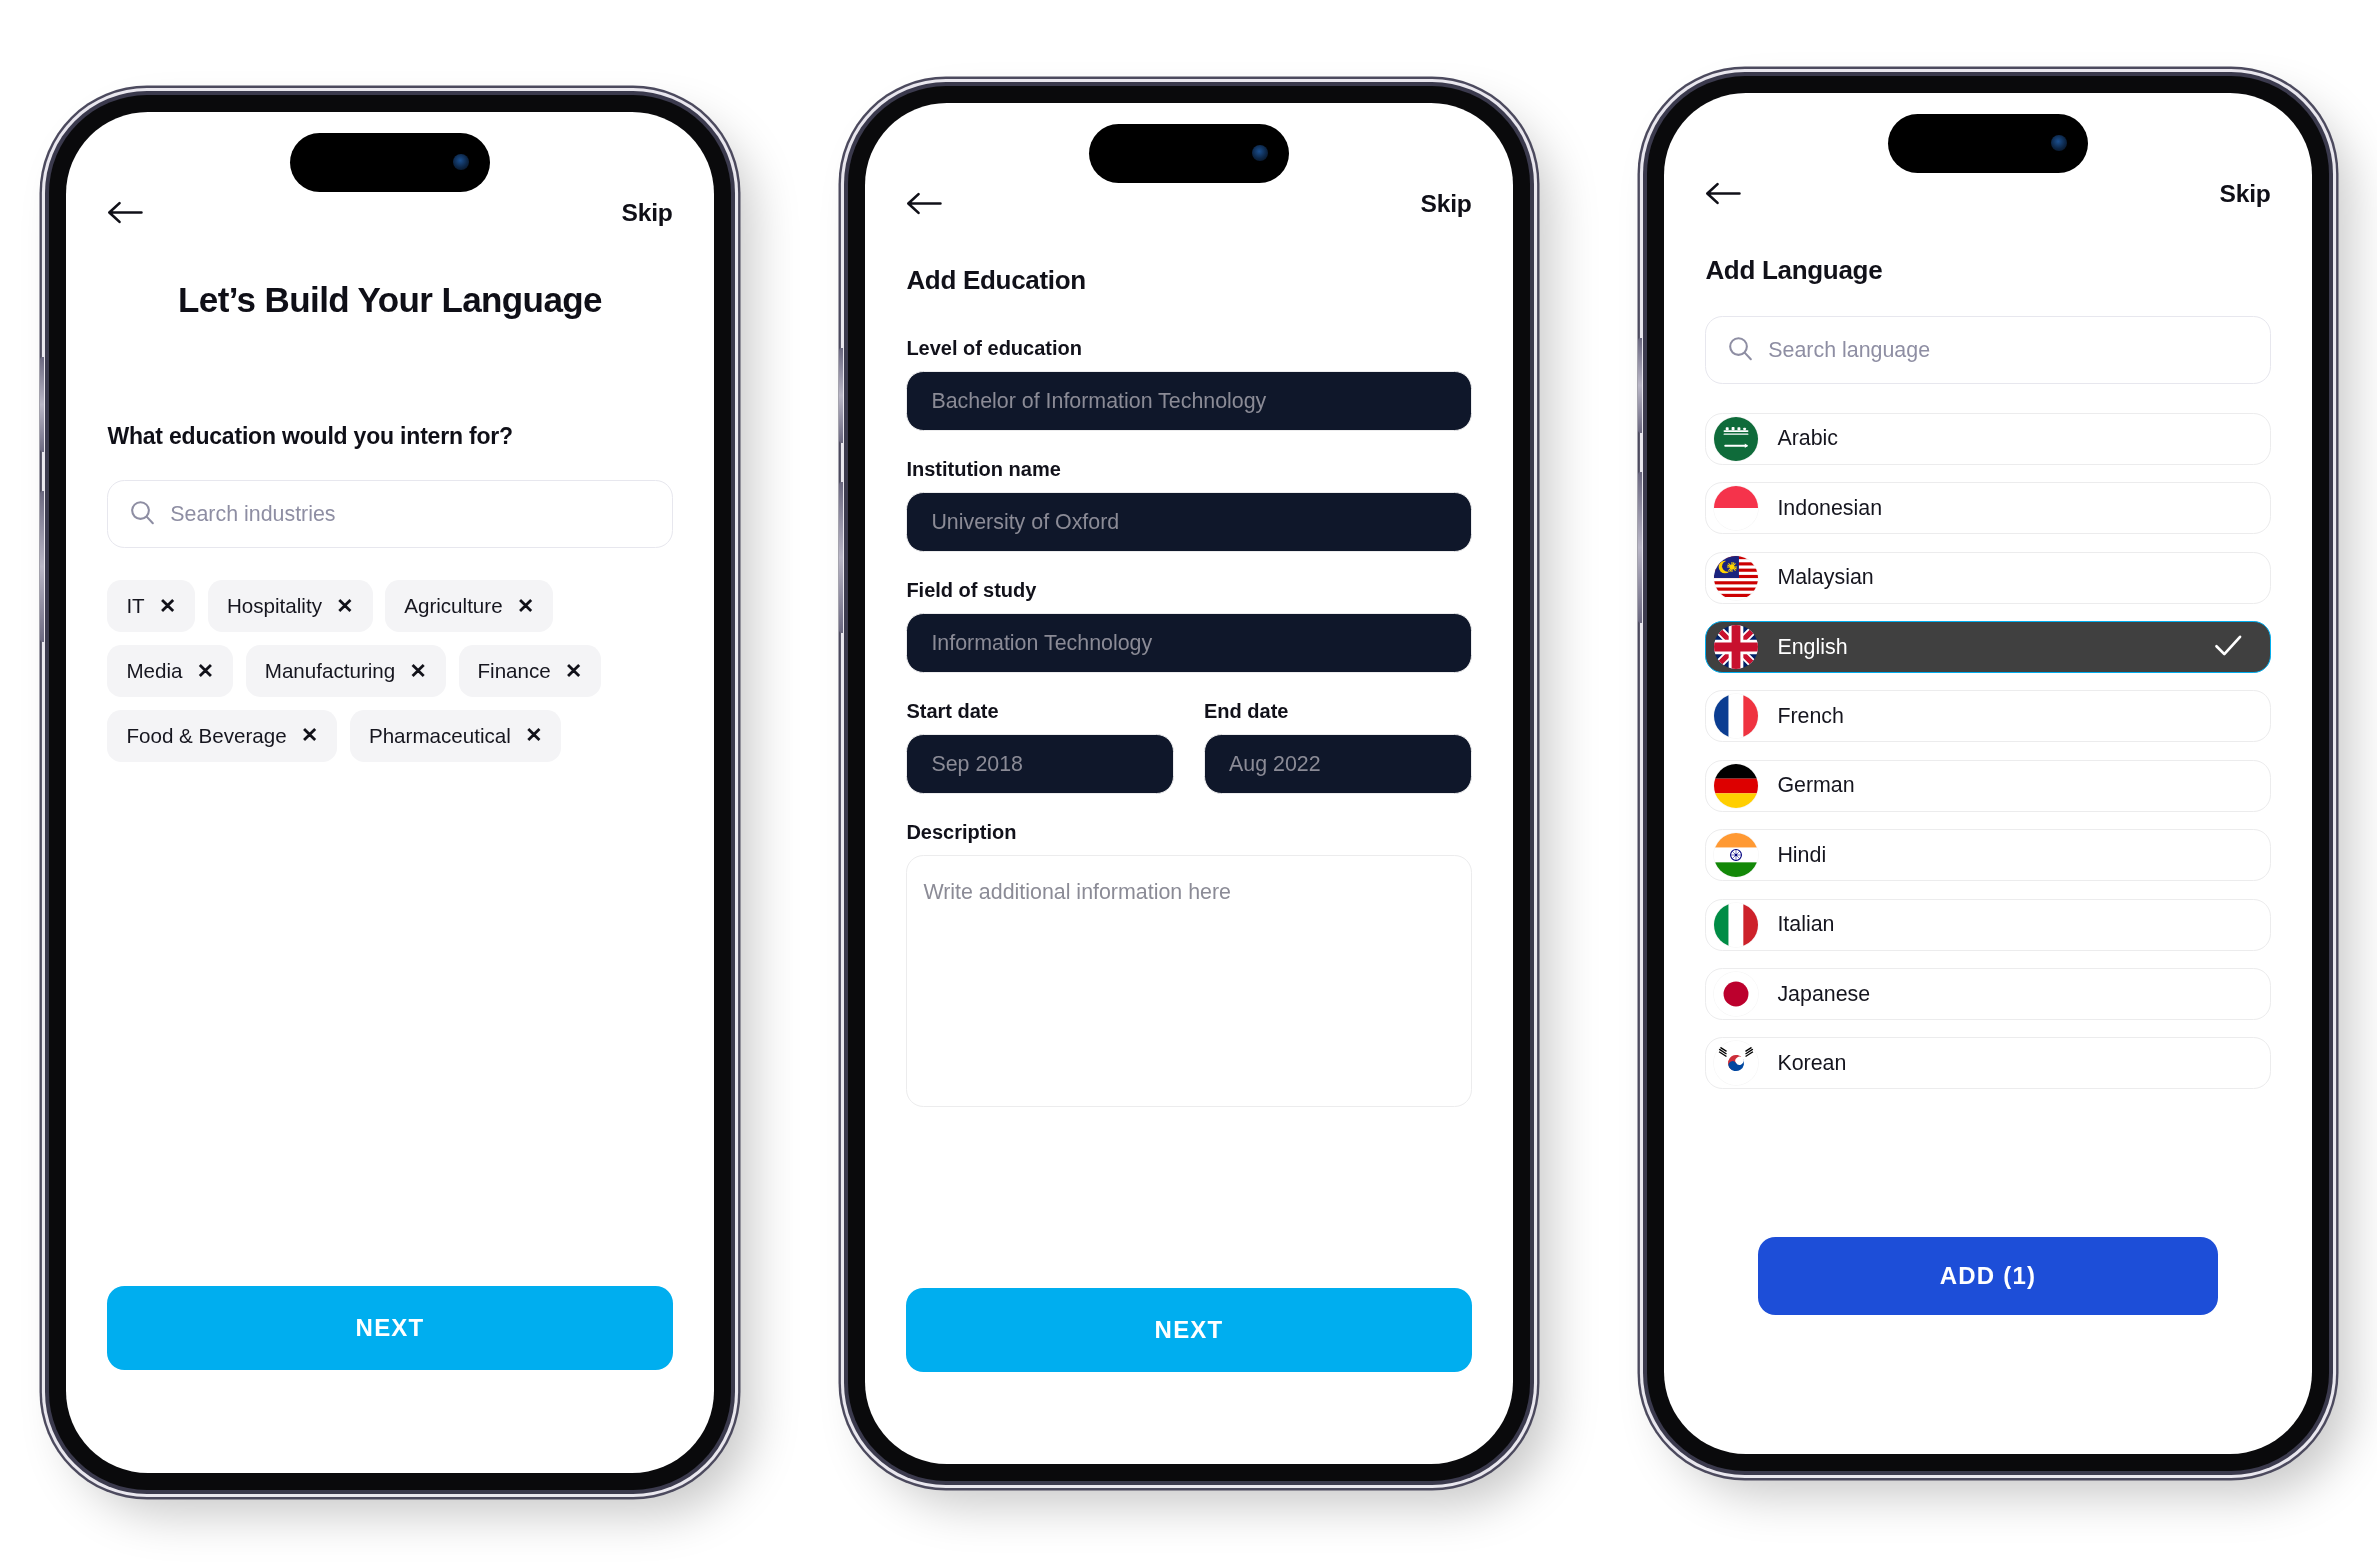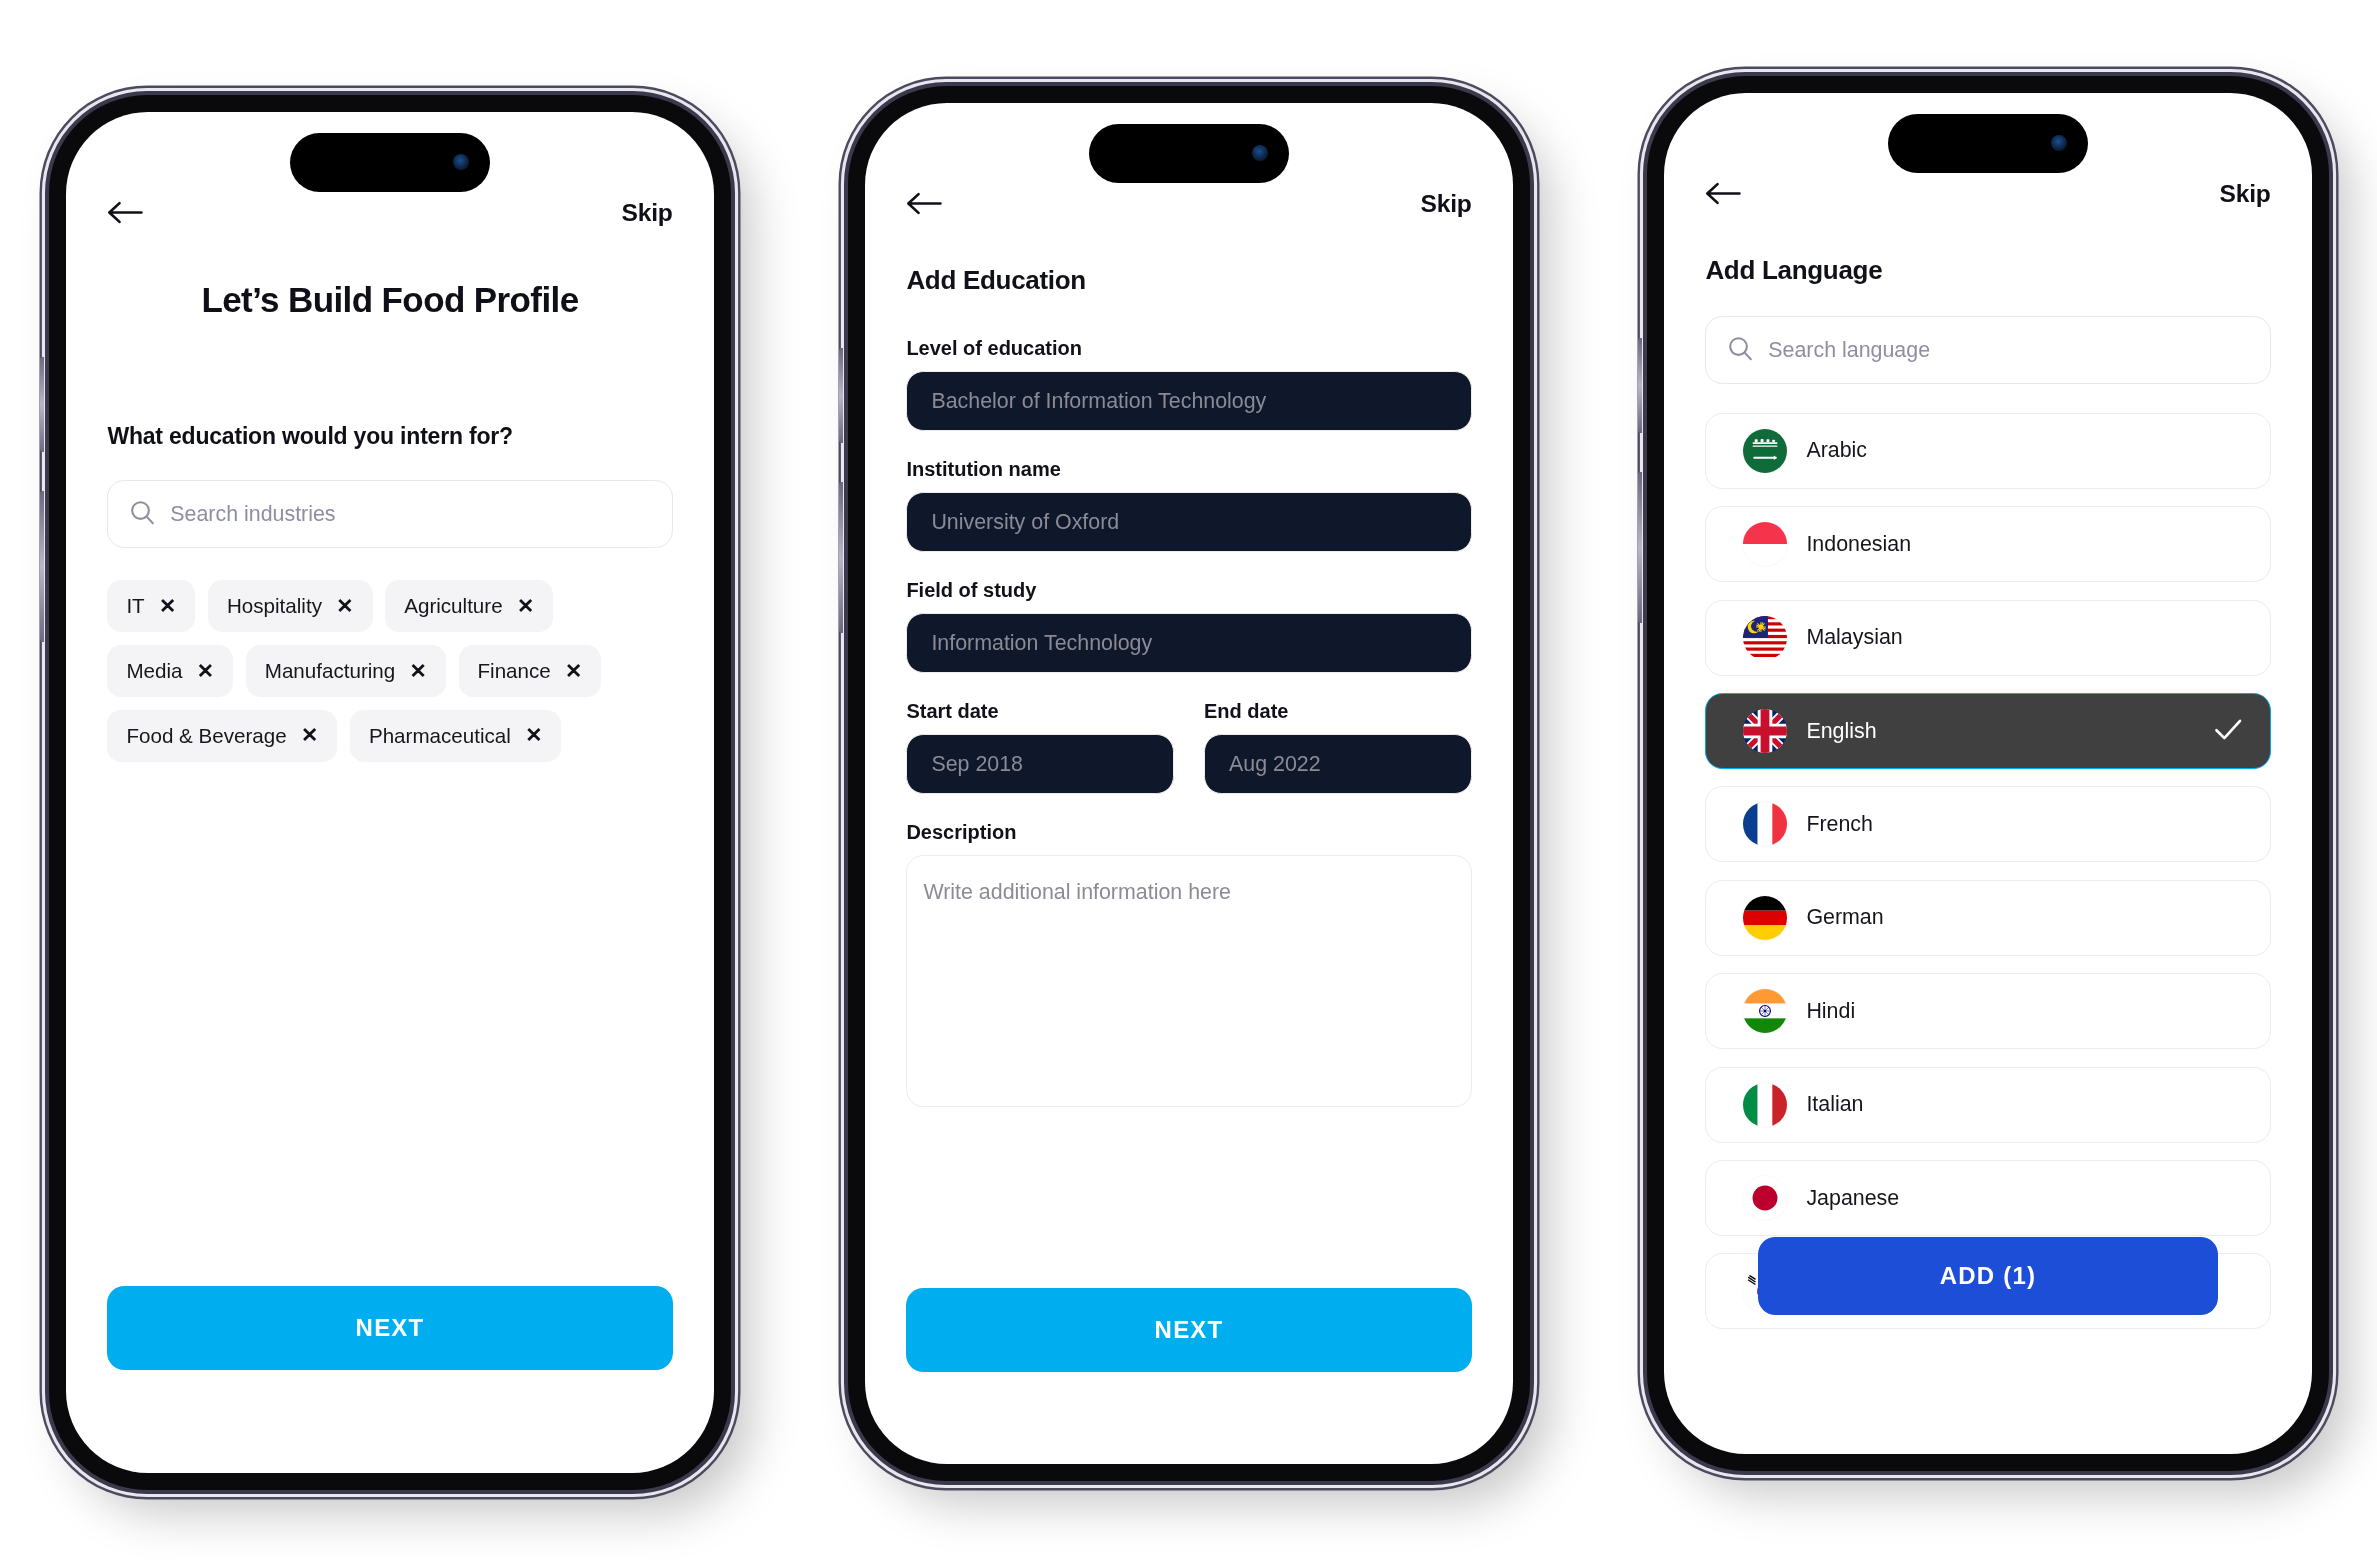--- a/index.html
+++ b/index.html
@@ -229,27 +229,27 @@
   }
 
   
   .lang-list {
     margin-top: 28.5px;
     display: flex;
     flex-direction: column;
     gap: 17.4px;
   }
   .lang-row {
-    height: 76px;
+    height: 52px;
     border: 1.6px solid #ececed;
     border-radius: 17.4px;
     background: #fff;
     display: flex;
     align-items: center;
-    padding: 0 37px;
+    padding: 0 8px;
     gap: 19px;
     position: relative;
     flex: 0 0 auto;
   }
   .lang-row.selected {
     background: #404040;
     border-color: #00AEEF;
   }
   .lang-name {
     font-size: 21.4px;
@@ -306,21 +306,21 @@
       <div class="topbar">
         <span>
           <svg class="back-arrow" viewBox="0 0 46 34" fill="none" aria-hidden="true">
             <path d="M44 17H3M3 17L16 5M3 17L16 29" stroke="#101018" stroke-width="3.4" stroke-linecap="round" stroke-linejoin="round"></path>
           </svg>
         </span>
         <span class="skip">Skip</span>
       </div>
 
       <div class="content">
-        <div class="big-title">Let’s Build Food Profile</div>
+        <div class="big-title">Let’s Build Your Language</div>
         <div class="section-q">What education would you intern for?</div>
 
         <div class="searchbox">
           <span>
             <svg width="27" height="27" viewBox="0 0 34 34" fill="none" aria-hidden="true">
               <circle cx="14.5" cy="14.5" r="10.5" stroke="#8e8ea3" stroke-width="2.6"></circle>
               <path d="M22.5 22.5L30 30.5" stroke="#8e8ea3" stroke-width="2.6" stroke-linecap="round"></path>
             </svg>
           </span>
           <span class="search-ph">Search industries</span>

